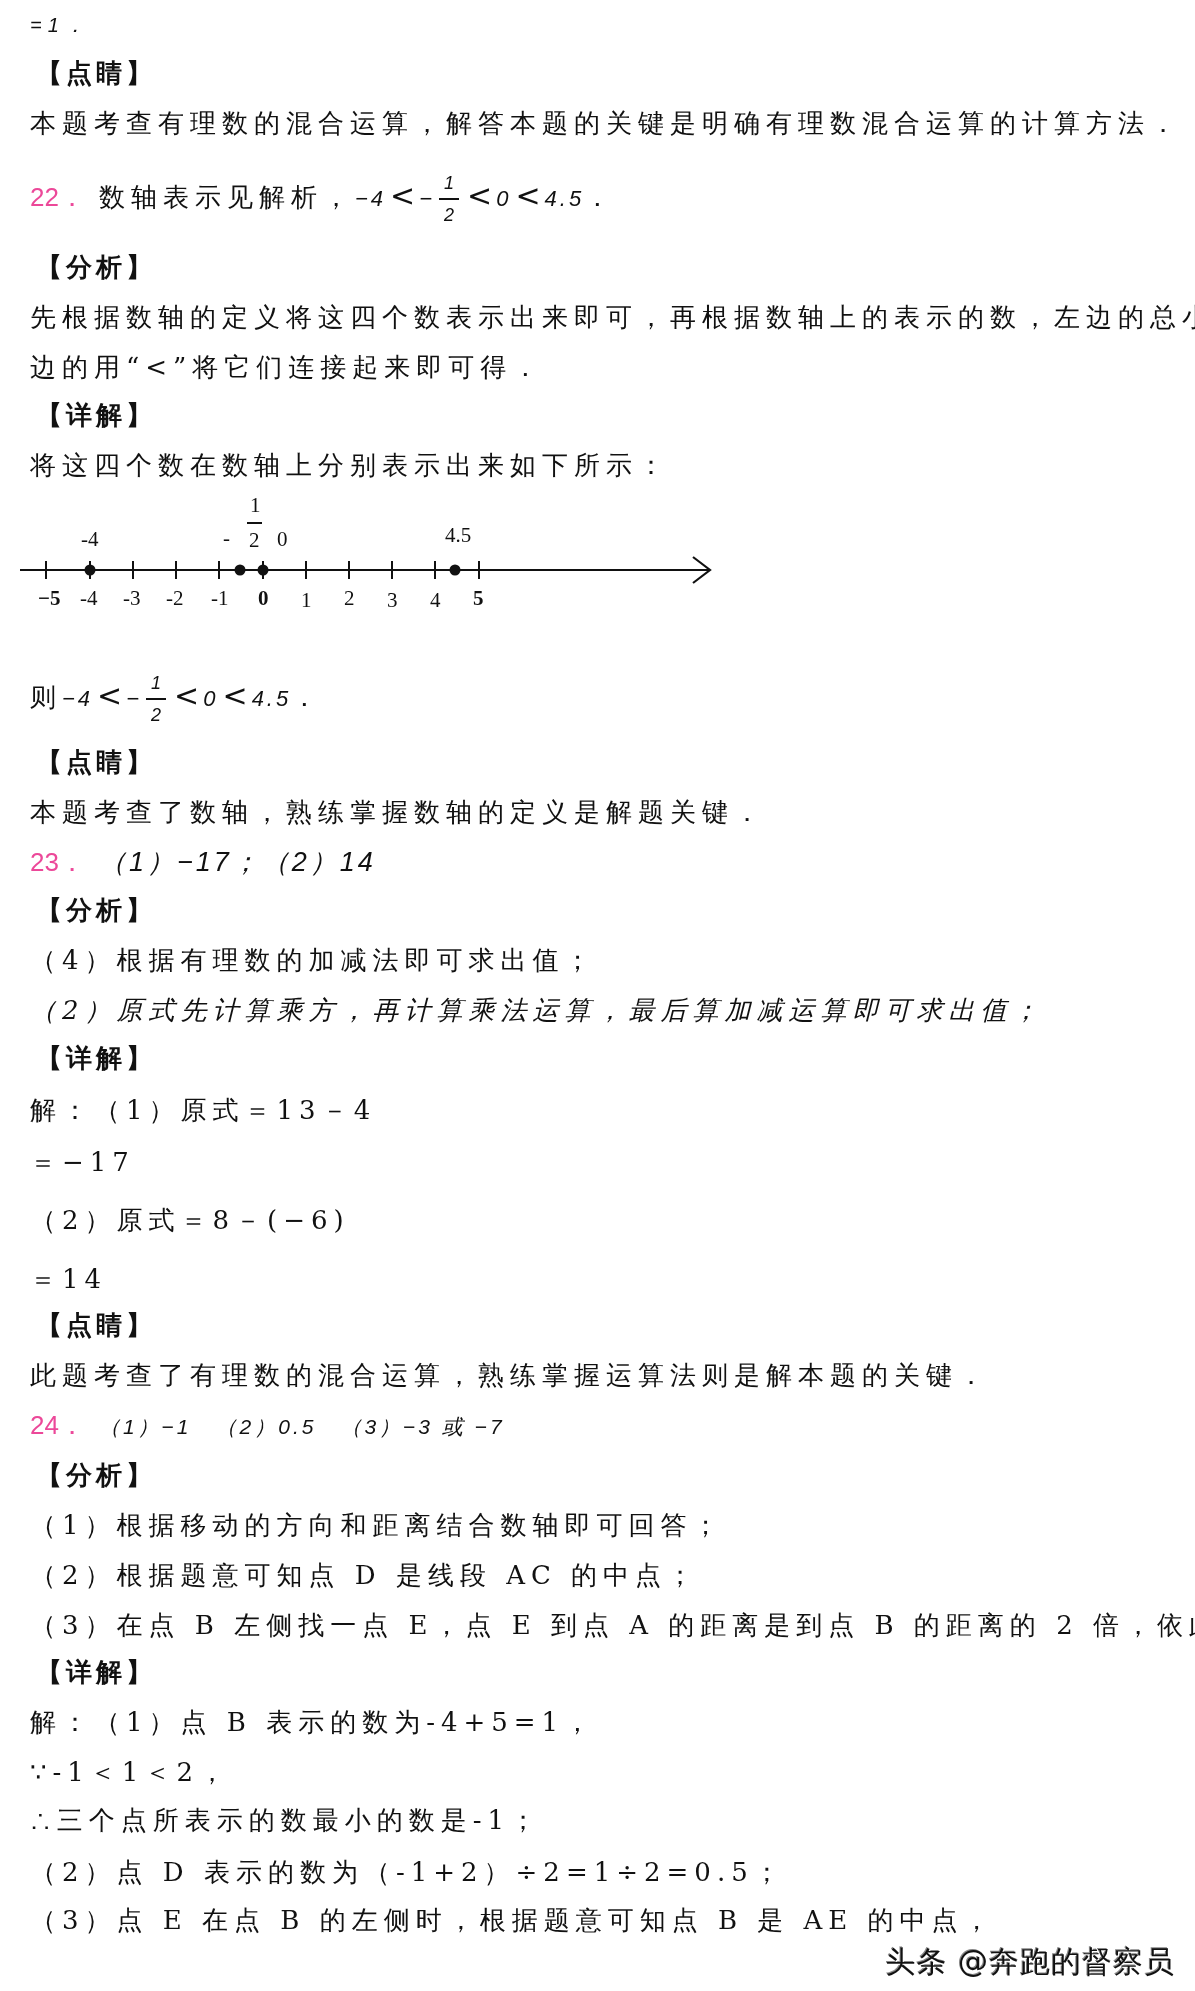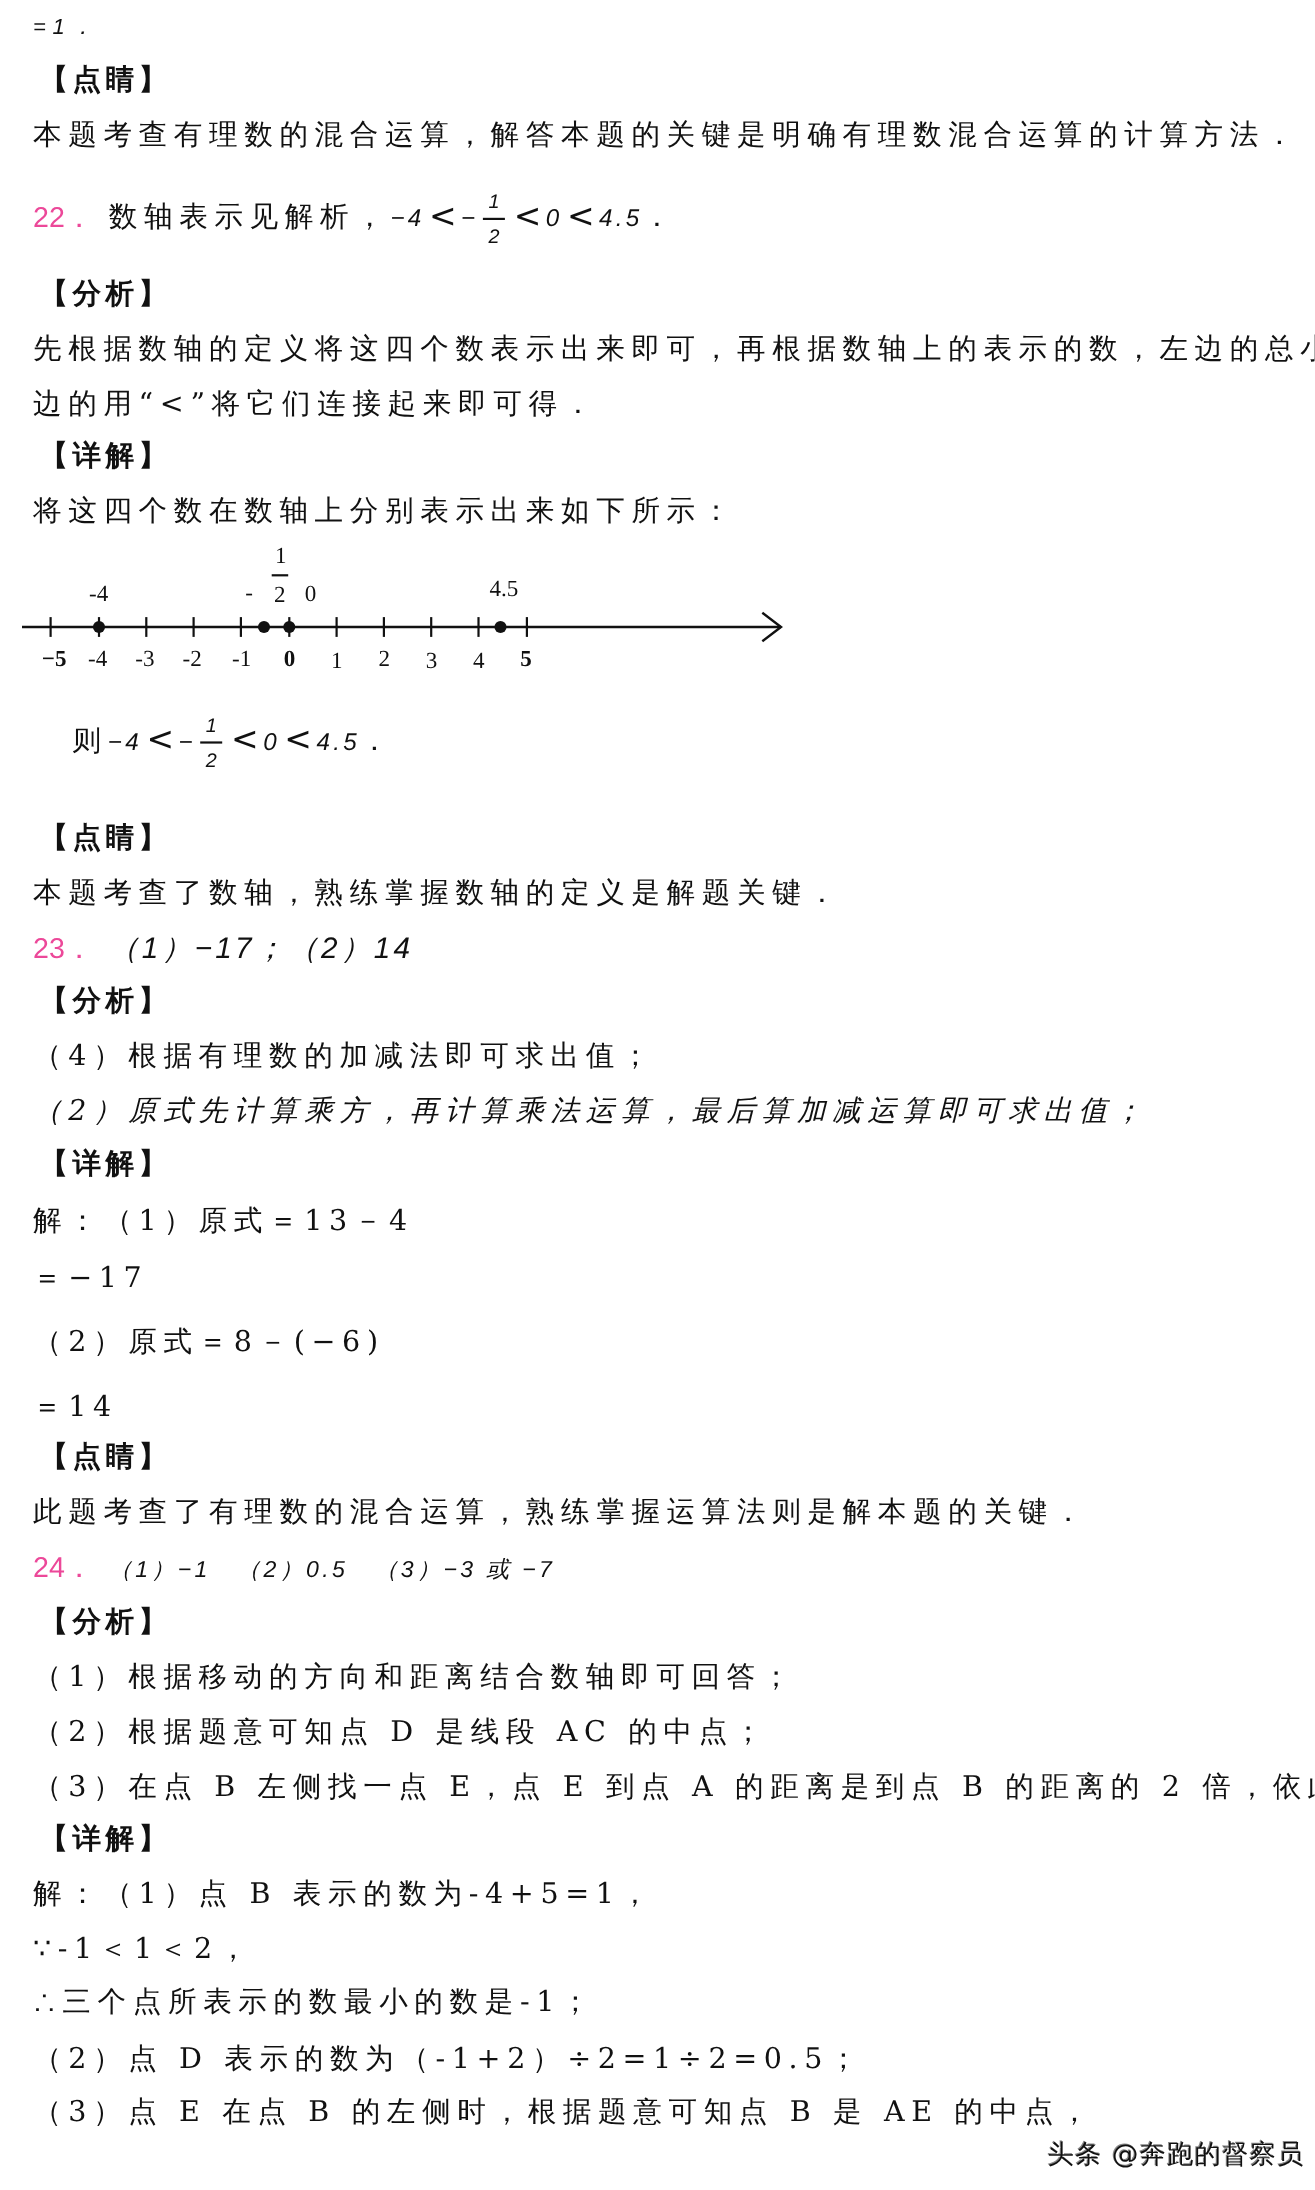--- a/index.html
+++ b/index.html
@@ -8,21 +8,21 @@
     .line { position: absolute; left: 30px; font-size: 26px; line-height: 34px; white-space: nowrap; letter-spacing: 6px; }
     .tag { left: 36px; font-weight: bold; letter-spacing: 4px; }
     .qnum { color: #ec4899; font-family: "Liberation Sans", sans-serif; letter-spacing: 0; margin-right: 14px; }
     .math { font-family: "Liberation Sans", sans-serif; font-style: italic; letter-spacing: 3px; font-size: 22px; }
     .frac { display: inline-block; vertical-align: middle; text-align: center; margin: 0 4px; font-family: "Liberation Sans", sans-serif; font-style: italic; font-size: 18px; line-height: 22px; letter-spacing: 0; }
     .frac .num { display: block; }
     .frac .bar { display: block; border-top: 2px solid #111; width: 20px; margin: 4px auto; }
     .frac .den { display: block; }
     .lt { font-family: "DejaVu Sans", sans-serif; font-size: 30px; letter-spacing: 0; margin: 0 4px; }
     .numline { position: absolute; left: 20px; top: 490px; width: 700px; height: 130px; }
-    .watermark { position: absolute; right: 9px; top: 1942px; font-family: "DejaVu Sans", sans-serif; font-size: 24px; color: #111;
+    .watermark { position: absolute; right: 20px; top: 1942px; font-family: "DejaVu Sans", sans-serif; font-size: 30px; color: #111;
       text-shadow: 1px 1px 0 #fff, -1px -1px 0 #888; letter-spacing: 1px; }
   </style>
 </head>
 <body>
 
 <div class="line" style="top:8px; font-family:'Liberation Sans',sans-serif; font-style:italic; font-size:20px;">=1．</div>
 
 <div class="line tag" style="top:56px;">【点睛】</div>
 <div class="line" style="top:106px;">本题考查有理数的混合运算，解答本题的关键是明确有理数混合运算的计算方法．</div>
 
@@ -73,21 +73,21 @@
     <text x="61" y="56">-4</text>
     <text x="203" y="55">-</text>
     <text x="230" y="22">1</text>
     <line x1="227" y1="33" x2="242" y2="33" stroke="#111" stroke-width="2"></line>
     <text x="229" y="57">2</text>
     <text x="257" y="56">0</text>
     <text x="425" y="52">4.5</text>
   </g>
 </svg>
 
-<div class="line" style="top:648px;margin-left:36px;">
+<div class="line" style="top:672px;">
   <span>则</span><span class="math">−4</span><span class="lt">&lt;</span><span class="math">−</span><span class="frac"><span class="num">1</span><span class="bar"></span><span class="den">2</span></span><span class="lt">&lt;</span><span class="math">0</span><span class="lt">&lt;</span><span class="math">4.5</span><span>．</span>
 </div>
 
 <div class="line tag" style="top:745px;">【点睛】</div>
 <div class="line" style="top:795px;">本题考查了数轴，熟练掌握数轴的定义是解题关键．</div>
 
 <div class="line" style="top:845px;">
   <span class="qnum">23．</span><span class="math" style="font-size:27px;">（1）−17；（2）14</span>
 </div>
 

